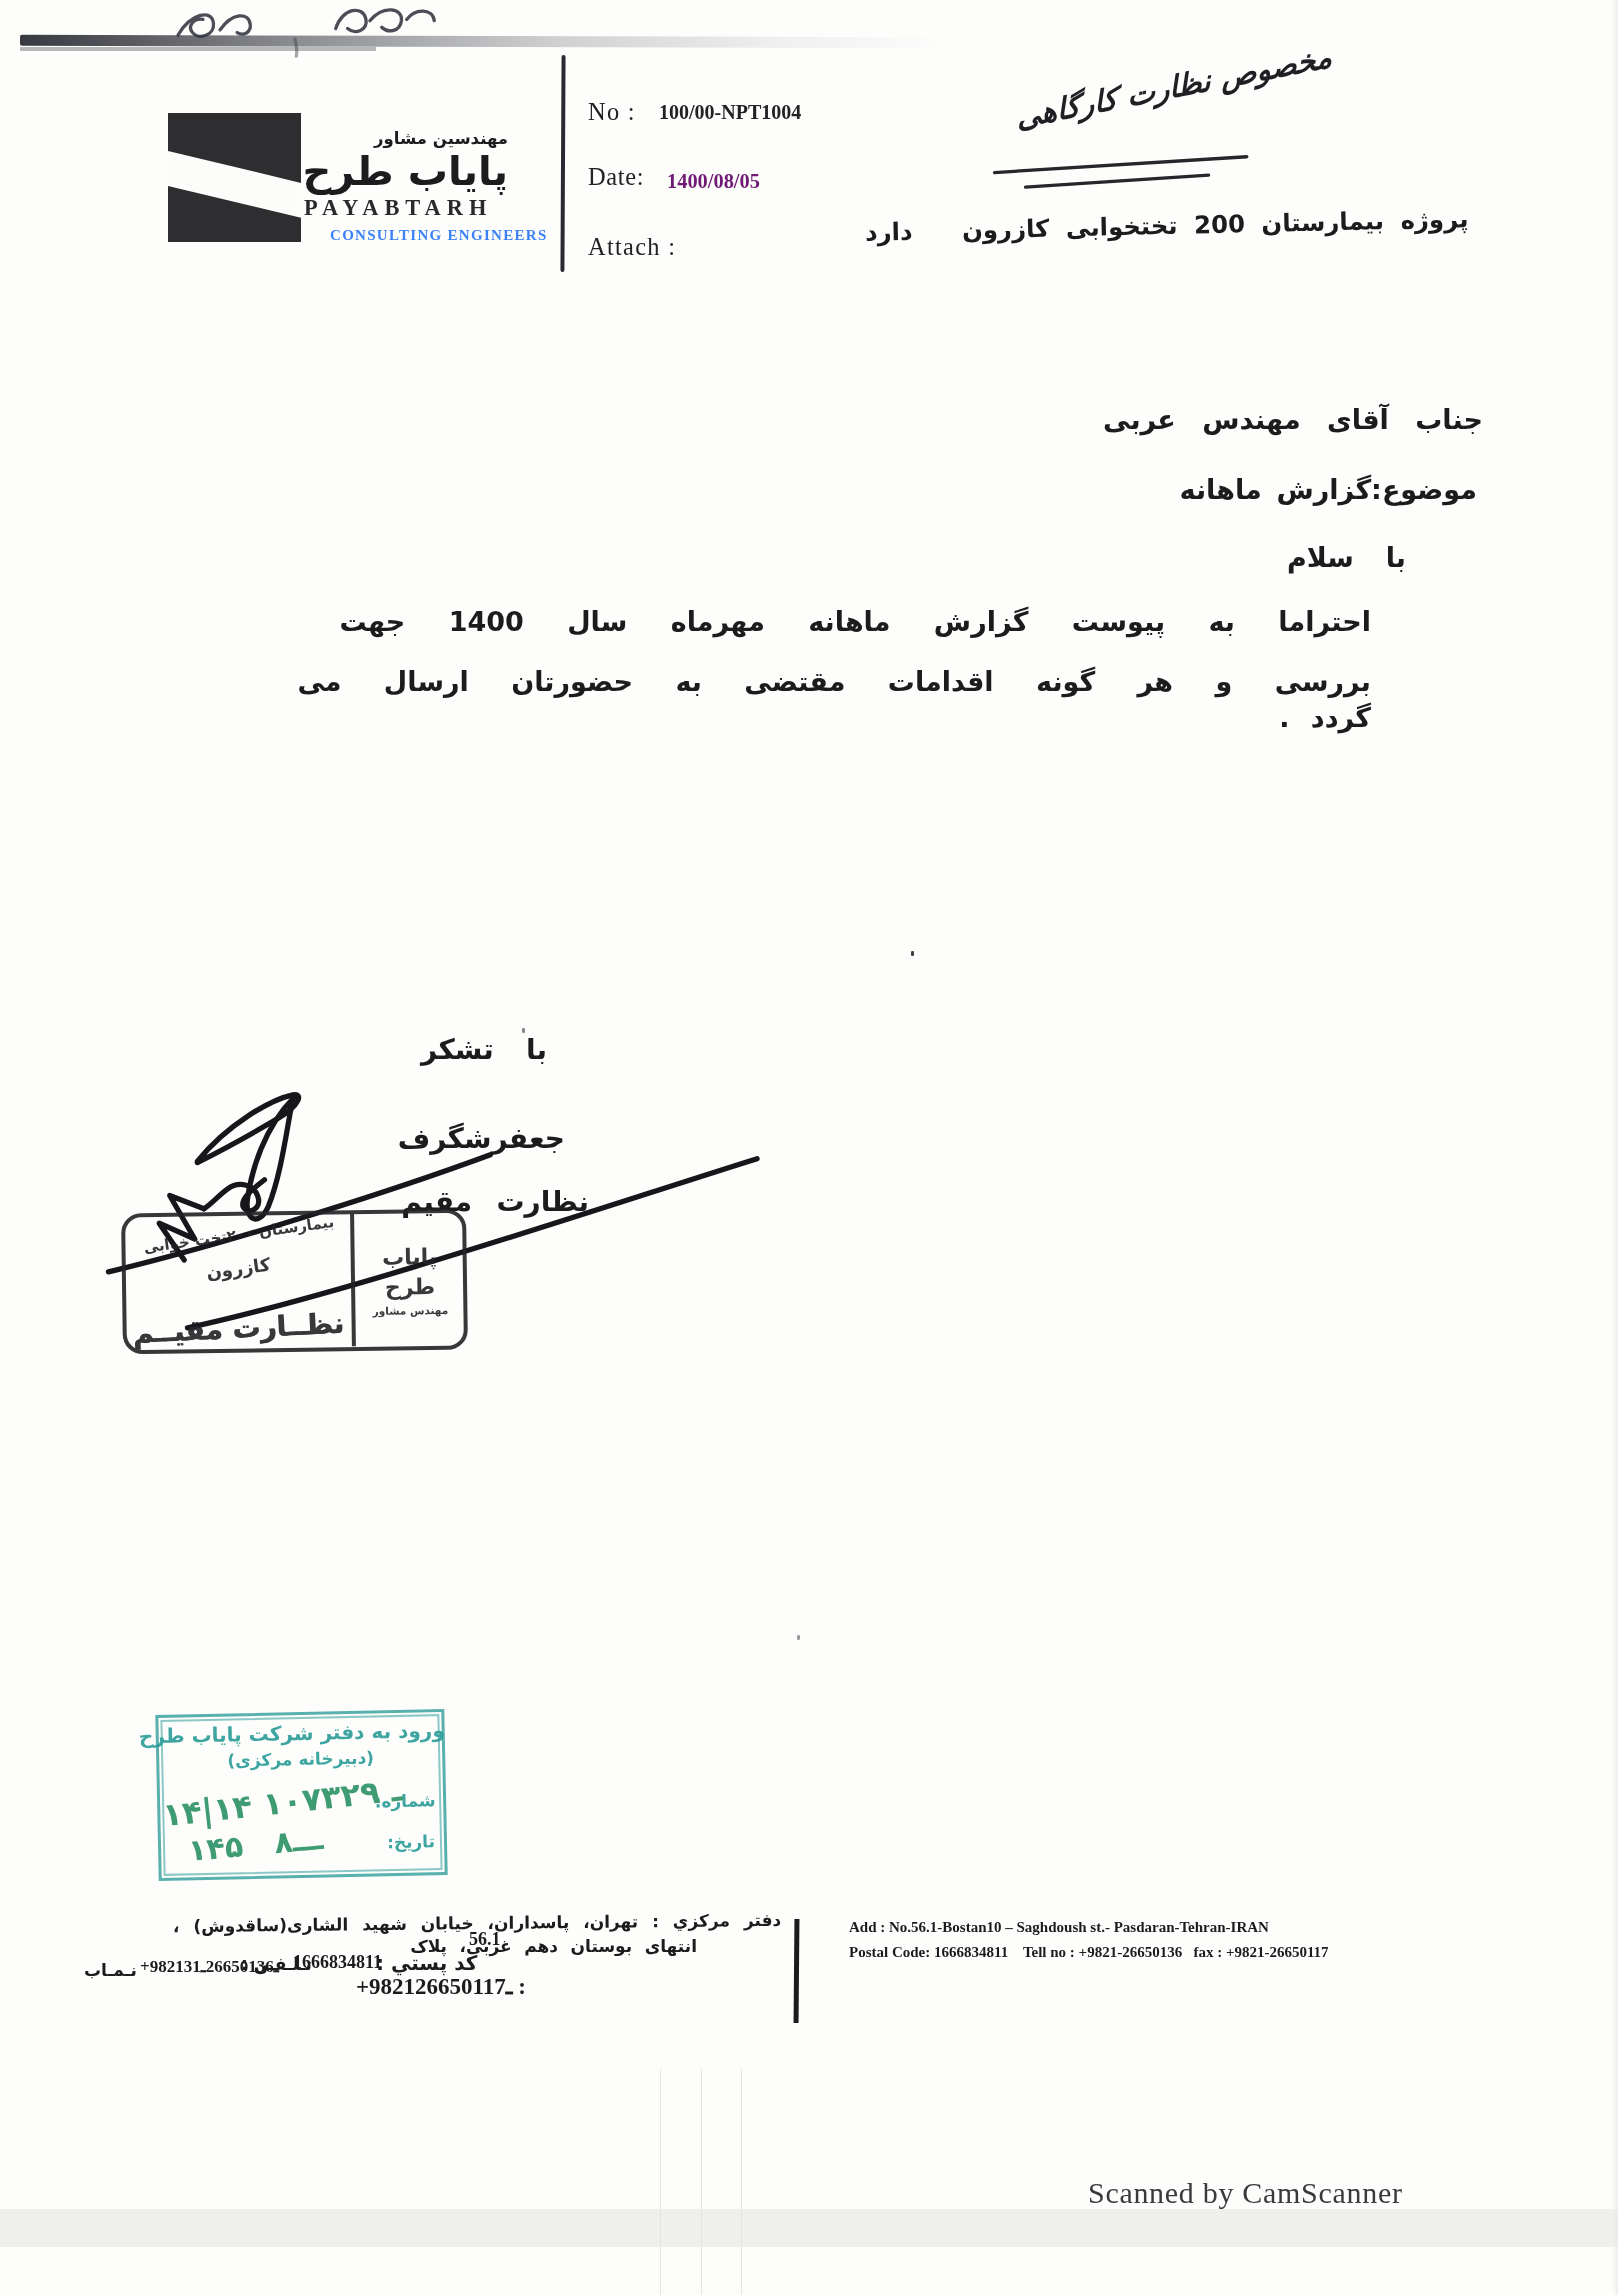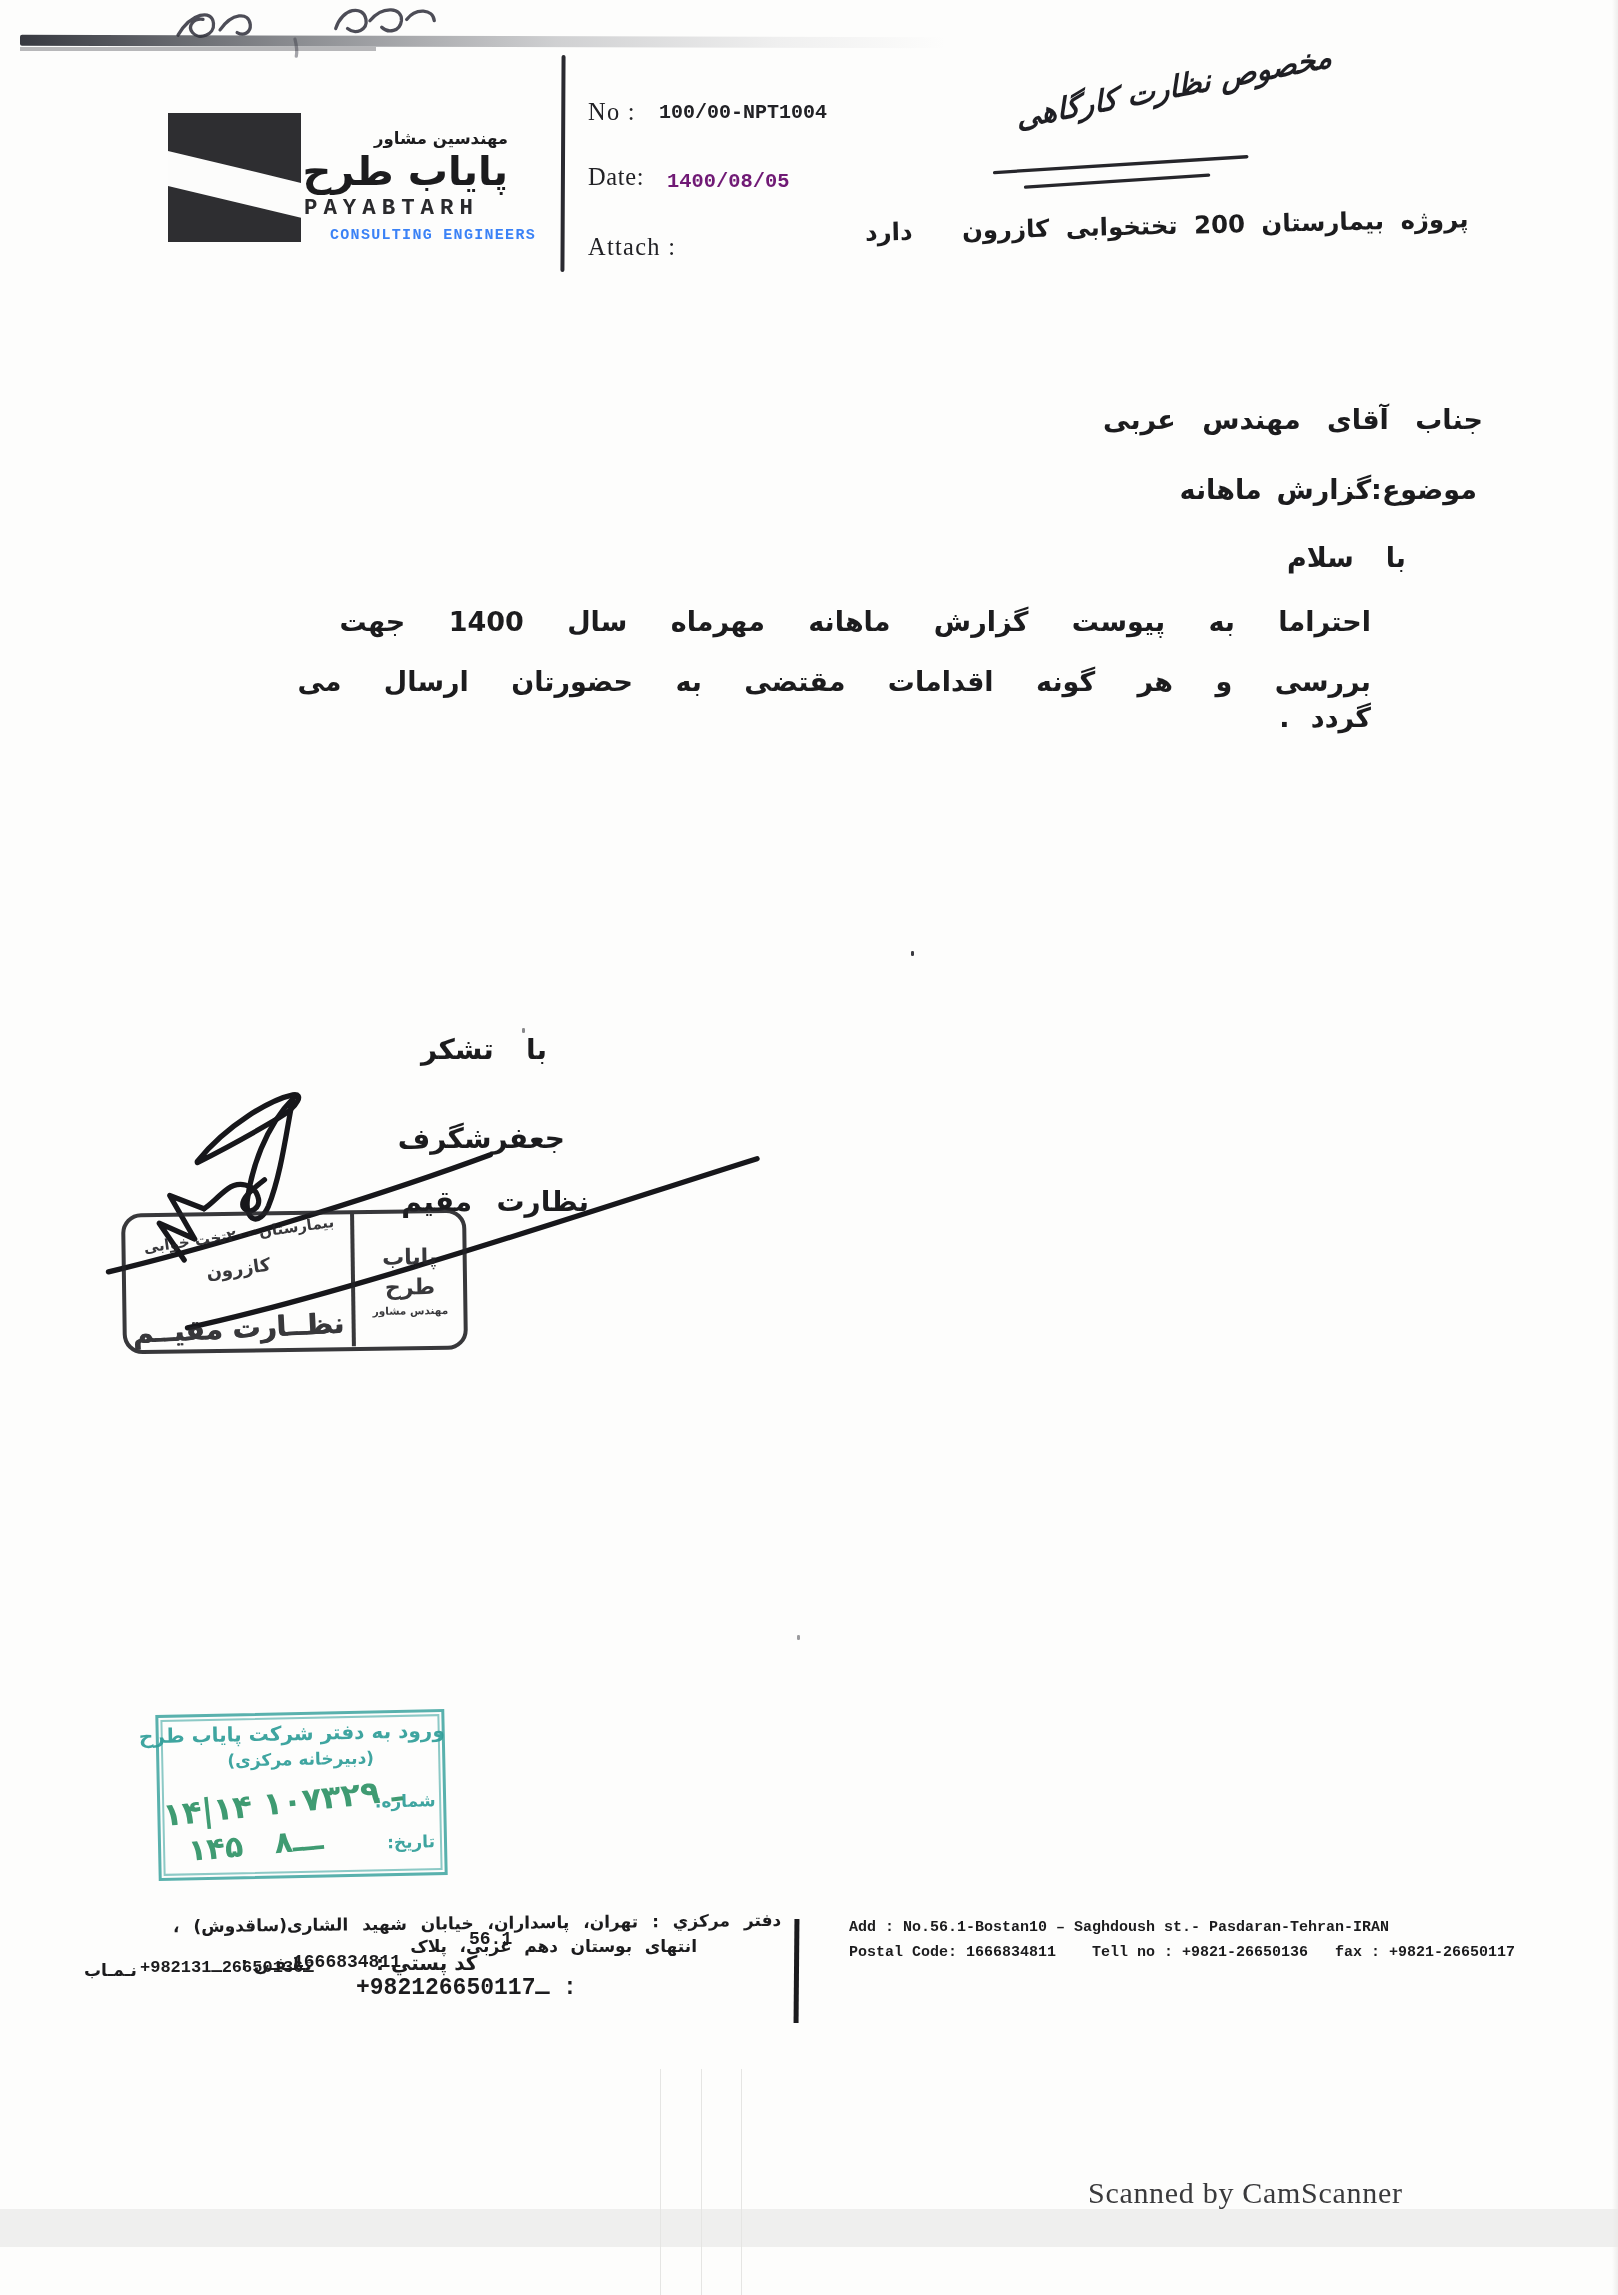--- a/index.html
+++ b/index.html
@@ -1,21 +1,21 @@
 <!DOCTYPE html>
 <html style="--ink: #1c1c1e; --stamp-teal: #2f9e99; --stamp-green: #3f9b72; --paper: #fdfdfc; --artifact-gray: #2f3038; --watermark-gray: #3a3a3c;font-size:10.5px"><head>
 <meta charset="utf-8">
 <style>
   html,body{margin:0;padding:0;background:#9a9a9a;}
   #page{position:relative;width:1619px;height:2295px;background:#fdfdfc;overflow:hidden;
         font-family:"DejaVu Sans",sans-serif;}
   .abs{position:absolute;}
   .fa{font-family:"DejaVu Sans",sans-serif;direction:rtl;unicode-bidi:plaintext;
       color:var(--ink,#1c1c1e);font-weight:bold;white-space:nowrap;line-height:1.35;}
-  .en{font-family:Liberation Mono, monospace;color:var(--ink,#1c1c1e);white-space:nowrap;}
+  .en{font-family:Liberation Serif, serif;color:var(--ink,#1c1c1e);white-space:nowrap;}
   .serif{font-family:"Liberation Serif",serif;color:#222226;}
   .pre{white-space:pre;}
 
   
   #top-streak{left:20px;top:36px;width:926px;height:11.2px;border-radius:2px;transform:rotate(.15deg);
     background:linear-gradient(to right,rgba(38,40,48,.92),rgba(55,58,66,.6) 28%,rgba(90,92,100,.28) 58%,rgba(120,120,128,.1) 82%,rgba(120,120,128,0));}
   #top-streak2{left:20px;top:47px;width:356px;height:4px;background:rgba(52,52,60,.35);}
   #v-rule{left:561px;top:55px;width:4px;height:217px;background:#2a2a30;border-radius:2px;transform:rotate(.3deg);}
   #gray-band{left:0;top:2209px;width:1619px;height:38px;background:#e8e8e6;opacity:.65;}
   .fold{top:2069px;width:1.3px;height:227px;background:#e5e5e3;}

